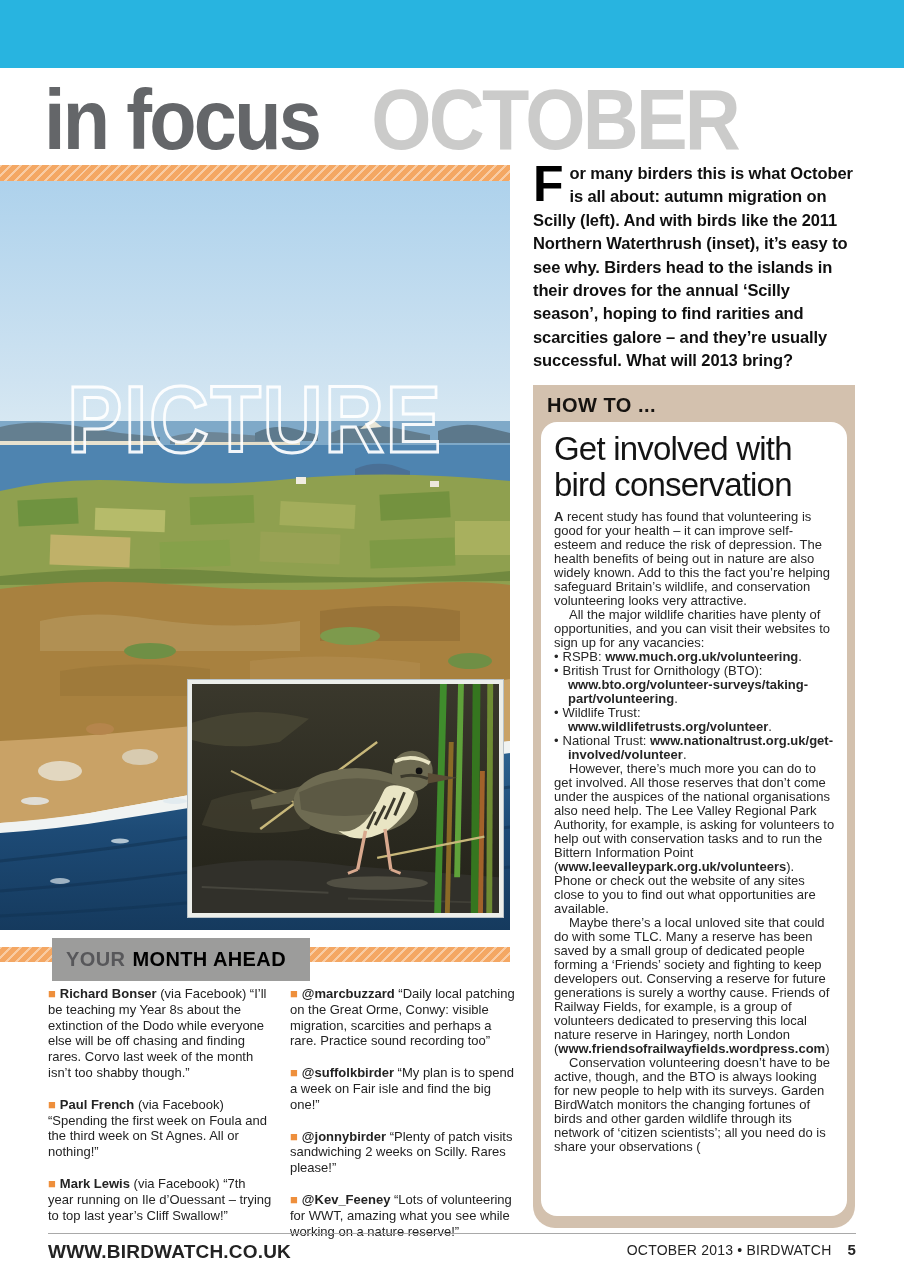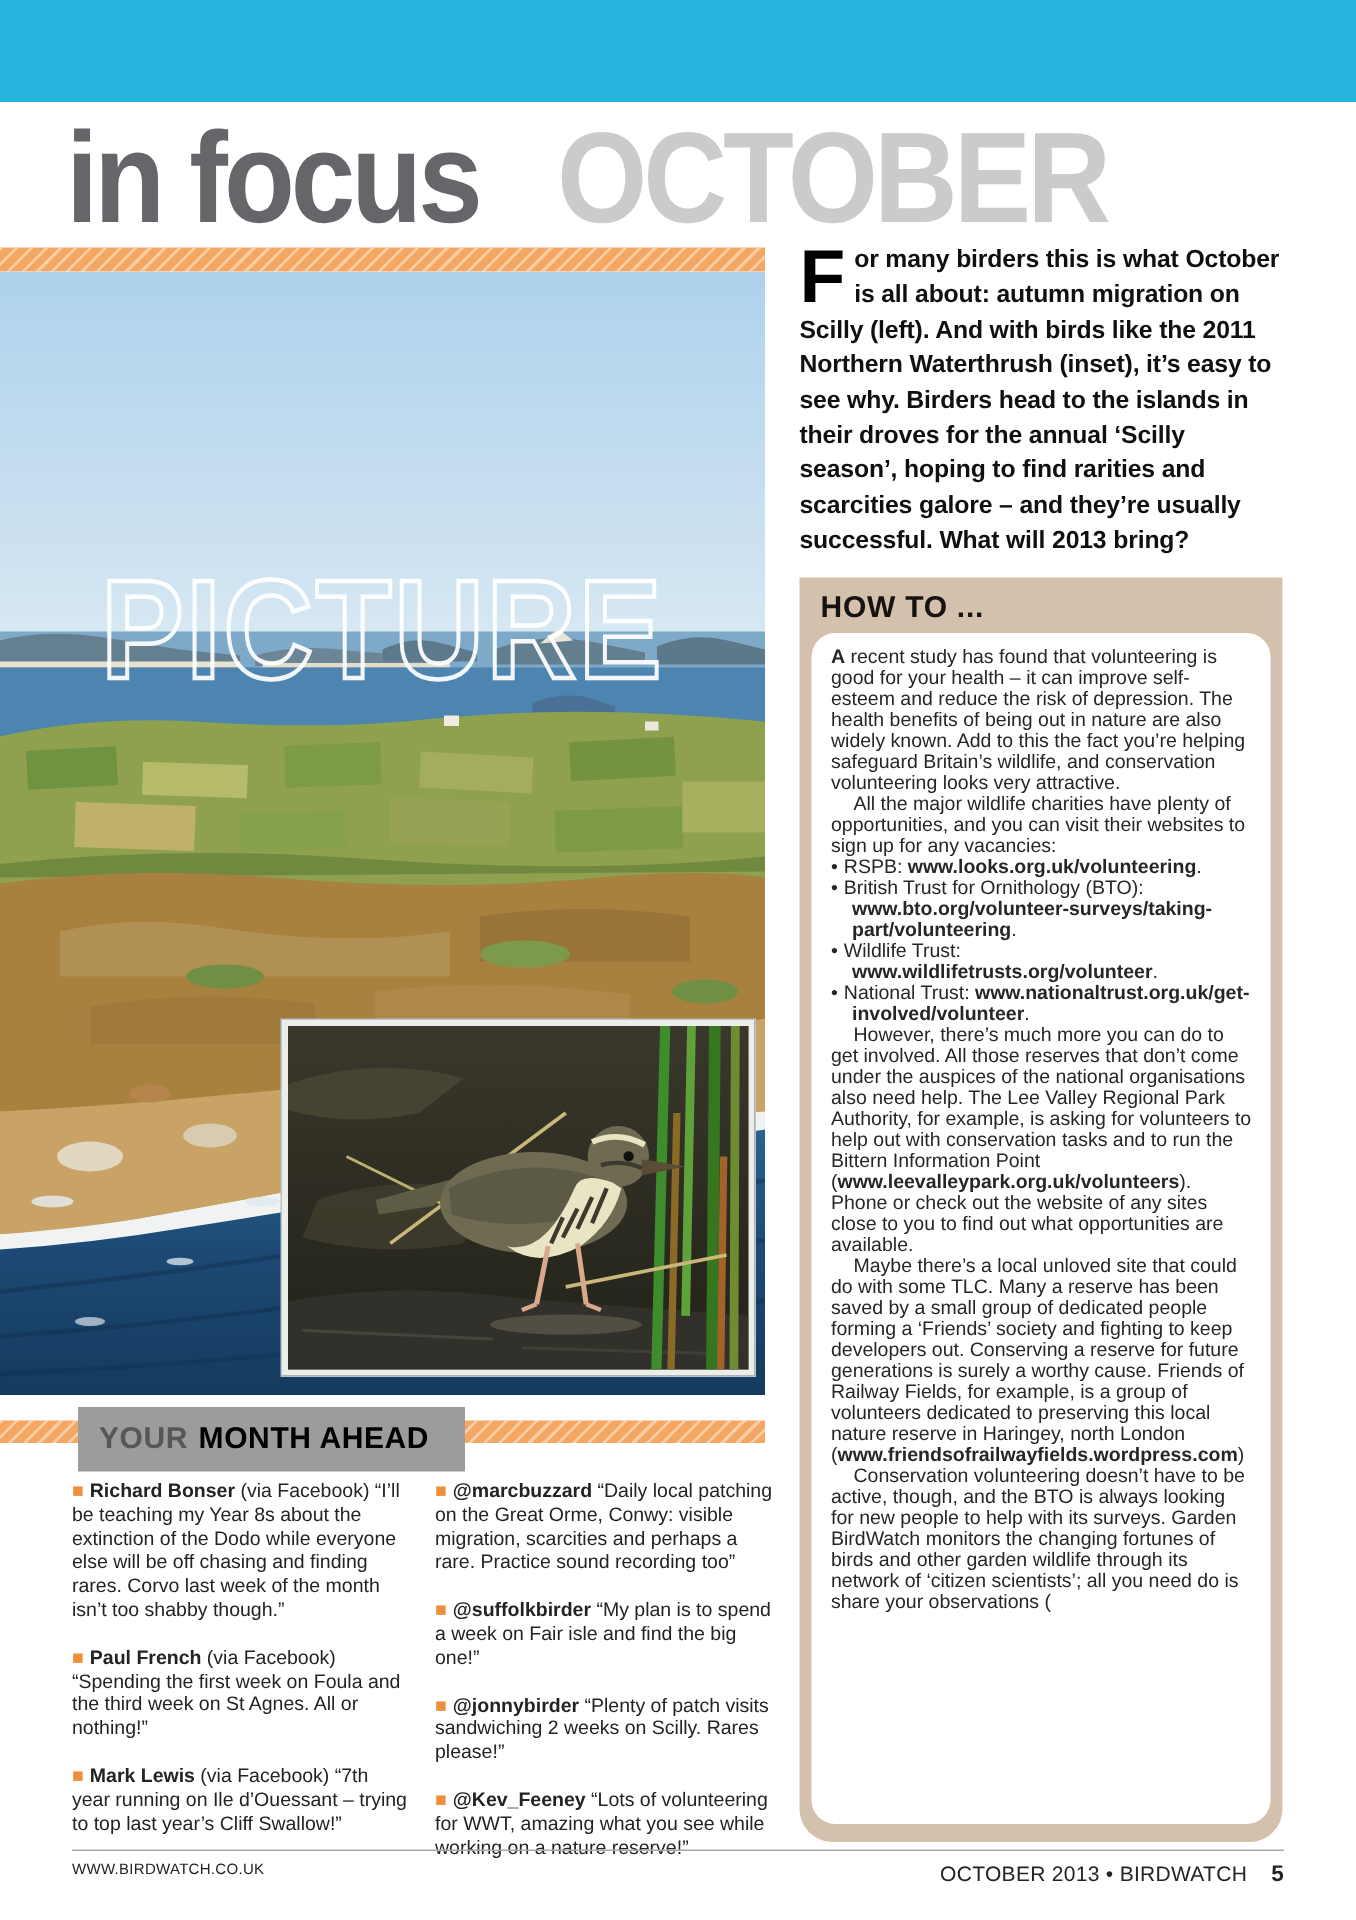--- a/index.html
+++ b/index.html
@@ -70,21 +70,21 @@
   }
   .ma-box .w1 { color:#57575a; margin-right:7px; }
   .ma-box .w2 { color:#000000;text-align:right; }
   .quotes-col { position:absolute; top:986px; width:225px; font-size:13px; line-height:15.8px; color:#232323; }
   .col-a { left:48px; }
   .col-b { left:290px; }
   .quote { margin-bottom:16px; }
   .quote .sq { margin-right:4px; color:#ee8f3c; }
   
   .footer-rule { position:absolute; left:48px; top:1233px; width:808px; height:1px; background:#a9a9a9; }
-  .footer-left { position:absolute; left:48px; top:1241px; font-size:10px; letter-spacing:0.2px; color:#232323; }
+  .footer-left { position:absolute; left:48px; top:1241px; font-size:19px; letter-spacing:0.2px; color:#232323;font-weight:bold; }
   .footer-right { position:absolute; right:48px; top:1241px; font-size:14px; letter-spacing:0.2px; color:#232323; display:flex; align-items:baseline; gap:16px; }
   .footer-right .pn { font-weight:bold; font-size:15px; }
 </style>
 </head>
 <body>
 
 <div id="page">
 
   <div class="topbar"></div>
 
@@ -215,24 +215,25 @@
     </svg>
   </div>
 
   <div class="intro">
     <span class="dropcap">F</span><span>or many birders this is what October is all about: autumn migration on Scilly (left). And with birds like the 2011 Northern Waterthrush (inset), it’s easy to see why. Birders head to the islands in their droves for the annual ‘Scilly season’, hoping to find rarities and scarcities galore – and they’re usually successful. What will 2013 bring?</span>
   </div>
 
   <div class="howto">
     <div class="howto-label">HOW TO ...</div>
     <div class="whitebox">
+      <h2 class="article-title">Get involved with bird conservation</h2>
       <div class="article">
           <p><span class="b">A</span><span> recent study has found that volunteering is good for your health – it can improve self-esteem and reduce the risk of depression. The health benefits of being out in nature are also widely known. Add to this the fact you’re helping safeguard Britain’s wildlife, and conservation volunteering looks very attractive.</span></p>
           <p class="ind"><span>All the major wildlife charities have plenty of opportunities, and you can visit their websites to sign up for any vacancies:</span></p>
-          <p class="li"><span class="dot">•</span><span>RSPB: </span><span class="b">www.looks.org.uk/volunteering</span><span>.</span></p>
+          <p class="li"><span class="dot">•</span><span>RSPB: </span><span class="b">www.much.org.uk/volunteering</span><span>.</span></p>
           <p class="li"><span class="dot">•</span><span>British Trust for Ornithology (BTO): </span><span class="b">www.bto.org/volunteer-surveys/taking-part/volunteering</span><span>.</span></p>
           <p class="li"><span class="dot">•</span><span>Wildlife Trust: </span><span class="b">www.wildlifetrusts.org/volunteer</span><span>.</span></p>
           <p class="li"><span class="dot">•</span><span>National Trust: </span><span class="b">www.nationaltrust.org.uk/get-involved/volunteer</span><span>.</span></p>
           <p class="ind"><span>However, there’s much more you can do to get involved. All those reserves that don’t come under the auspices of the national organisations also need help. The Lee Valley Regional Park Authority, for example, is asking for volunteers to help out with conservation tasks and to run the Bittern Information Point (</span><span class="b">www.leevalleypark.org.uk/volunteers</span><span>). Phone or check out the website of any sites close to you to find out what opportunities are available.</span></p>
           <p class="ind"><span>Maybe there’s a local unloved site that could do with some TLC. Many a reserve has been saved by a small group of dedicated people forming a ‘Friends’ society and fighting to keep developers out. Conserving a reserve for future generations is surely a worthy cause. Friends of Railway Fields, for example, is a group of volunteers dedicated to preserving this local nature reserve in Haringey, north London (</span><span class="b">www.friendsofrailwayfields.wordpress.com</span><span>)</span></p>
           <p class="ind"><span>Conservation volunteering doesn’t have to be active, though, and the BTO is always looking for new people to help with its surveys. Garden BirdWatch monitors the changing fortunes of birds and other garden wildlife through its network of ‘citizen scientists’; all you need do is share your observations (</span></p>
         </div>
     </div>
   </div>
 

